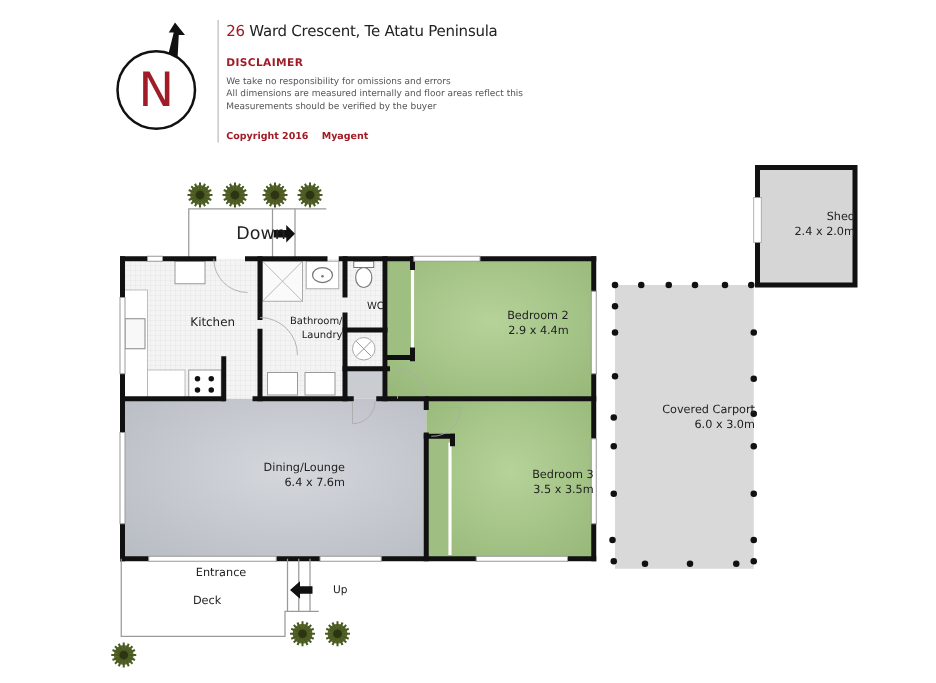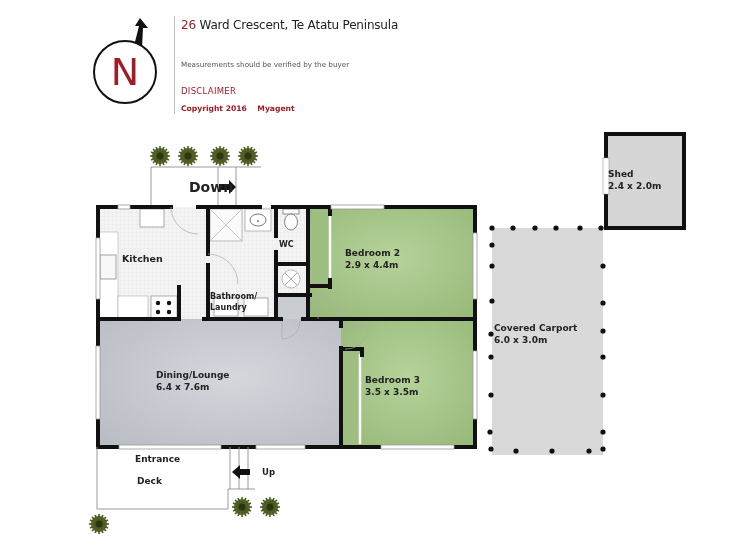--- a/index.html
+++ b/index.html
@@ -1,40 +1,42 @@
 <!DOCTYPE html>
 <html><head>
 <meta charset="utf-8">
 <style>
   html, body { margin:0; padding:0; background:#ffffff; }
   body { width:749px; height:546px; position:relative; overflow:hidden; font-family:"DejaVu Sans", sans-serif; }
   .abs { position:absolute; }
   .header-rule { position:absolute; left:174px; top:16px; width:1px; height:98px; background:#bdbdbd; }
   .title { position:absolute; left:181px; top:18px; font-family:"DejaVu Sans", sans-serif; font-size:12px; color:#222; white-space:nowrap; letter-spacing:-0.2px; }
   .title .num { color:#a01c26; }
-  .disc-head { position:absolute; left:181px; top:46px; font-size:8.5px; font-weight:normal; color:#a01c26; letter-spacing:0.3px;margin-top:40px; }
+  .disc-head { position:absolute; left:181px; top:46px; font-size:8.5px; font-weight:bold; color:#a01c26; letter-spacing:0.3px; }
   .disc-lines { position:absolute; left:181px; top:60px; font-size:7.2px; line-height:9.8px; color:#555; white-space:nowrap; }
   .copyright { position:absolute; left:181px; top:104px; font-size:7.6px; font-weight:bold; color:#a01c26; white-space:pre; }
-  .lbl { position:absolute; font-weight:bold; color:#222; text-align:left; white-space:nowrap; font-size:9px; line-height:12px; }
+  .lbl { position:absolute; font-weight:normal; color:#222; text-align:right; white-space:nowrap; font-size:9px; line-height:12px; }
 </style>
 </head>
 <body>
 
 <div class="abs" style="left:90px;top:14px;width:80px;height:100px;">
   <svg width="80" height="100" viewBox="0 0 80 100">
     <polygon points="44,32 49,12 45,12 50,4 58,14 53,14 52,34" fill="#111"></polygon>
     <circle cx="35" cy="58" r="31" fill="#fff" stroke="#111" stroke-width="2"></circle>
   </svg>
   <div style="position:absolute;left:10px;top:38px;width:50px;text-align:center;font-size:38px;color:#a01c26;font-family:'DejaVu Sans',sans-serif;line-height:40px;">N</div>
 </div>
 
 <div class="header-rule"></div>
 <div class="title"><span class="num">26</span><span> Ward Crescent, Te Atatu Peninsula</span></div>
 <div class="disc-head">DISCLAIMER</div>
 <div class="disc-lines">
+  <div>We take no responsibility for omissions and errors</div>
+  <div>All dimensions are measured internally and floor areas reflect this</div>
   <div>Measurements should be verified by the buyer</div>
 </div>
 <div class="copyright">Copyright 2016    Myagent</div>
 
 <svg class="abs" style="left:0;top:0;" width="749" height="546" viewBox="0 0 749 546">
   <defs>
     <pattern id="tile" width="4" height="4" patternUnits="userSpaceOnUse">
       <rect width="4" height="4" fill="#f4f4f4"></rect>
       <path d="M4 0 L0 0 0 4" fill="none" stroke="#e2e2e2" stroke-width="0.6"></path>
     </pattern>
@@ -245,21 +247,21 @@
     <circle cx="589" cy="451" r="2.6"></circle>
   </g>
 
   <rect x="606" y="134" width="78" height="94" fill="#d6d6d6" stroke="#111" stroke-width="4"></rect>
   <rect x="603" y="158" width="6" height="36" fill="#fff" stroke="#999" stroke-width="0.6"></rect>
 </svg>
 
 <div class="lbl" style="left:122px;top:253px;width:66px;font-size:9.5px;">
   <span>Kitchen</span>
 </div>
-<div class="lbl" style="left:210px;top:251px;width:64px;font-size:8px;line-height:11px;margin-top:40px;">
+<div class="lbl" style="left:210px;top:251px;width:64px;font-size:8px;line-height:11px;">
   <div>Bathroom/</div>
   <div>Laundry</div>
 </div>
 <div class="lbl" style="left:279px;top:239px;width:28px;font-size:8px;">
   <span>WC</span>
 </div>
 <div class="lbl" style="left:345px;top:247px;width:110px;">
   <div>Bedroom 2</div>
   <div>2.9 x 4.4m</div>
 </div>

